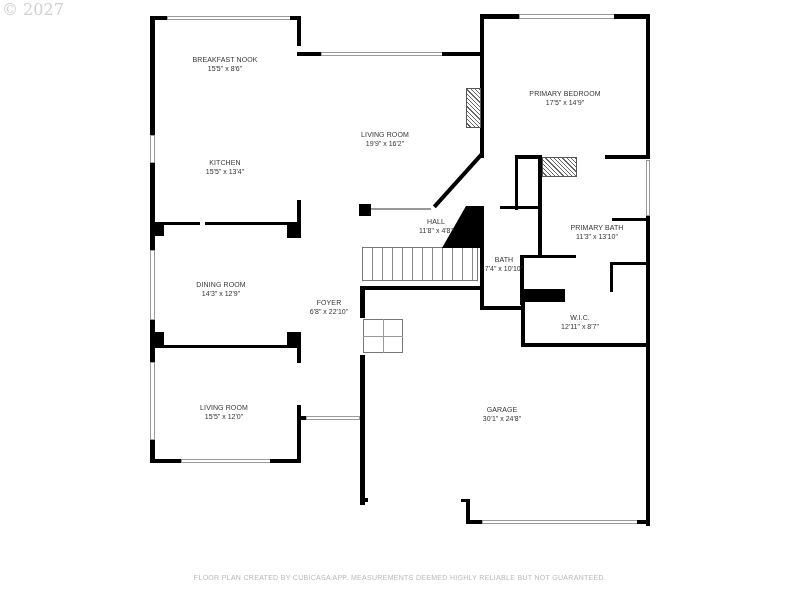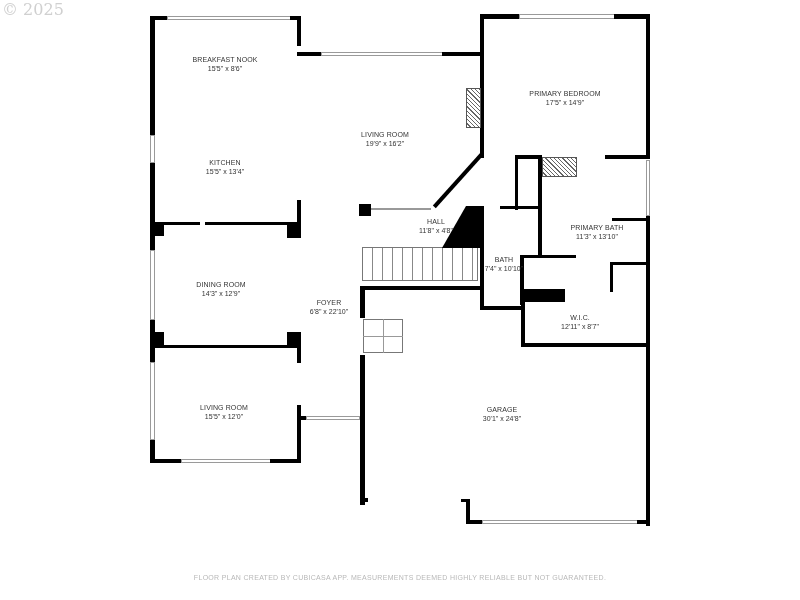--- a/index.html
+++ b/index.html
@@ -13,21 +13,21 @@
   .foot { position:absolute; left:0; width:800px; top:574px; text-align:center; font-size:7px; color:#b8b8b8; letter-spacing:0.3px; }
   .hatch { position:absolute; border:1px solid #555; box-sizing:border-box;
     background:repeating-linear-gradient(45deg,#fff 0 2px,#666 2px 3px); }
   .stairs { position:absolute; border:1px solid #777; box-sizing:border-box;
     background:repeating-linear-gradient(90deg,#fff 0 9px,#888 9px 10px); }
   .thin { position:absolute; background:#999; }
 </style>
 </head>
 <body>
 
-<div class="copy">© 2025</div>
+<div class="copy">© 2027</div>
 
 <div>
 
   <div class="w" style="left:150px;top:16px;width:5px;height:447px;"></div>
   <div class="w" style="left:150px;top:16px;width:18px;height:4px;"></div>
   <div class="win" style="left:167px;top:16px;width:124px;height:4px;"></div>
   <div class="w" style="left:290px;top:16px;width:10px;height:4px;"></div>
   <div class="w" style="left:297px;top:16px;width:4px;height:30px;"></div>
   <div class="w" style="left:297px;top:52px;width:25px;height:4px;"></div>
   <div class="win" style="left:321px;top:52px;width:122px;height:4px;"></div>

